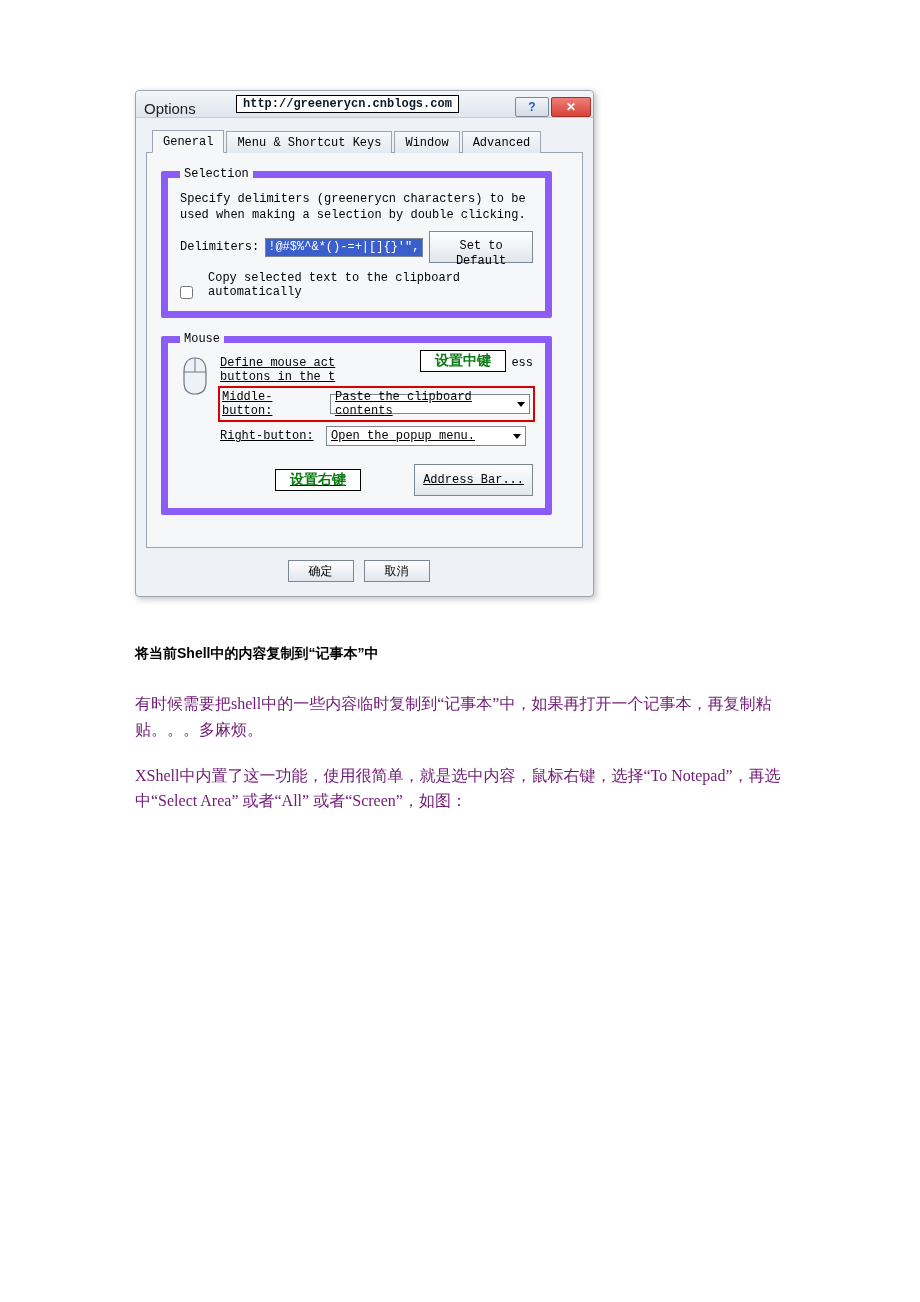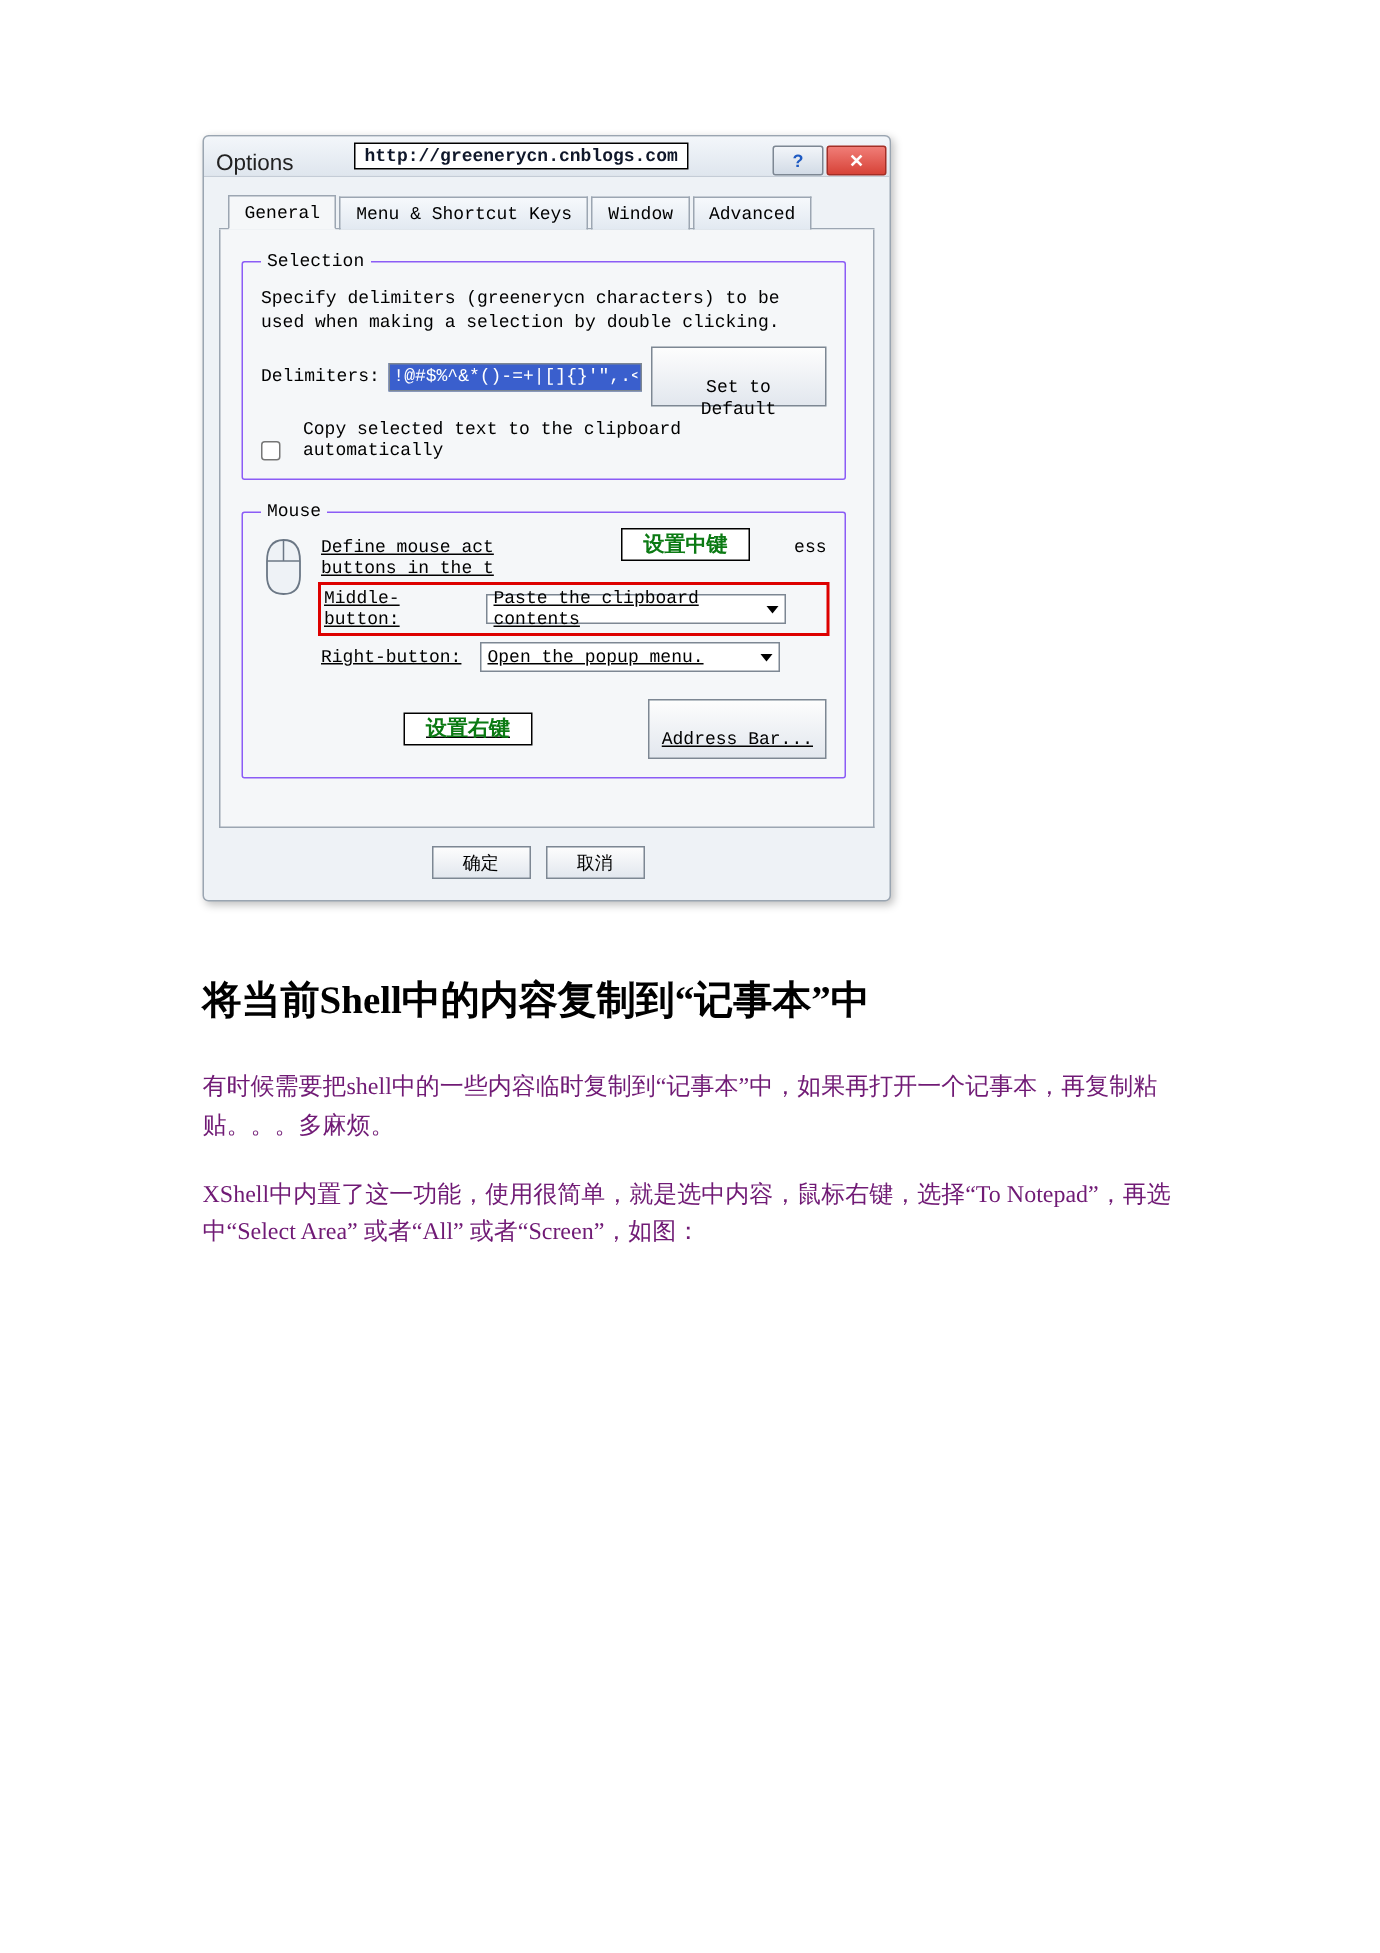--- a/index.html
+++ b/index.html
@@ -95,44 +95,44 @@
   .tabpage {
     background: #f5f7f9;
     border: 1px solid #9ca6b2;
     border-top: none;
     padding: 14px 14px 18px 14px;
     font-family: "Courier New", monospace;
     font-size: 12px;
     color: #000;
   }
   fieldset {
-    border: 1px solid #8b5cf6;
+    border: 7px solid #8b5cf6;
     border-radius: 2px;
-    margin: 0 4px 14px 0;
+    margin: 0 16px 14px 0;
     padding: 10px 12px 12px 12px;
   }
   legend { padding: 0 4px; }
   .desc { margin-bottom: 8px; line-height: 1.35; }
   .row { display: flex; align-items: center; gap: 6px; margin: 4px 0; }
   .delim-input {
     font-family: "Courier New", monospace;
     font-size: 12px;
     border: 1px solid #7d8793;
     background: #3a5fcd;
     color: #fff;
     padding: 1px 2px;
     width: 165px;
     height: 15px;
   }
   .btn {
     font-family: "Courier New", monospace;
     font-size: 12px;
     border: 1px solid #7d8793;
     background: linear-gradient(#fdfdfd,#e2e7ee);
-    padding: 19px 8px;
+    padding: 7px 8px;
     cursor: pointer;
     height: 32px;
     line-height: 15px;
   }
   .chk { display:flex; align-items:flex-end; gap:15px; margin-top:8px;}
   .chk input { margin:0; }
   .mouse-body { display:flex; gap:8px; position:relative;text-decoration:underline; }
   .mouse-icon { width:32px; }
   .mouse-icon svg { width:30px; height:40px; }
   .mouse-fields { flex:1; }
@@ -162,22 +162,22 @@
   .callout.right { position:static; display:inline-block; margin-top:14px; margin-left:55px;}
   .dlg-buttons {
     display:flex; justify-content:center; gap:10px;
     padding: 12px 12px 0 0;
     font-family:"SimSun","宋体",serif; font-size:13px;
   }
   .dlg-buttons .btn { font-family:"SimSun","宋体",serif; padding:2px 20px; height:22px;}
   
   .article { margin-top: 48px; width: 650px; }
   .article h2 {
-    font-family:Liberation Serif, serif;
-    font-size:26px;
+    font-family:Liberation Sans, sans-serif;
+    font-size:14px;
     font-weight:bold;
     margin:0 0 28px 0;
   }
   .article p {
     font-family:"SimSun","宋体",serif;
     font-size:16px;
     line-height:1.6;
     margin:0 0 20px 0;
     color:#701a75;
   }

